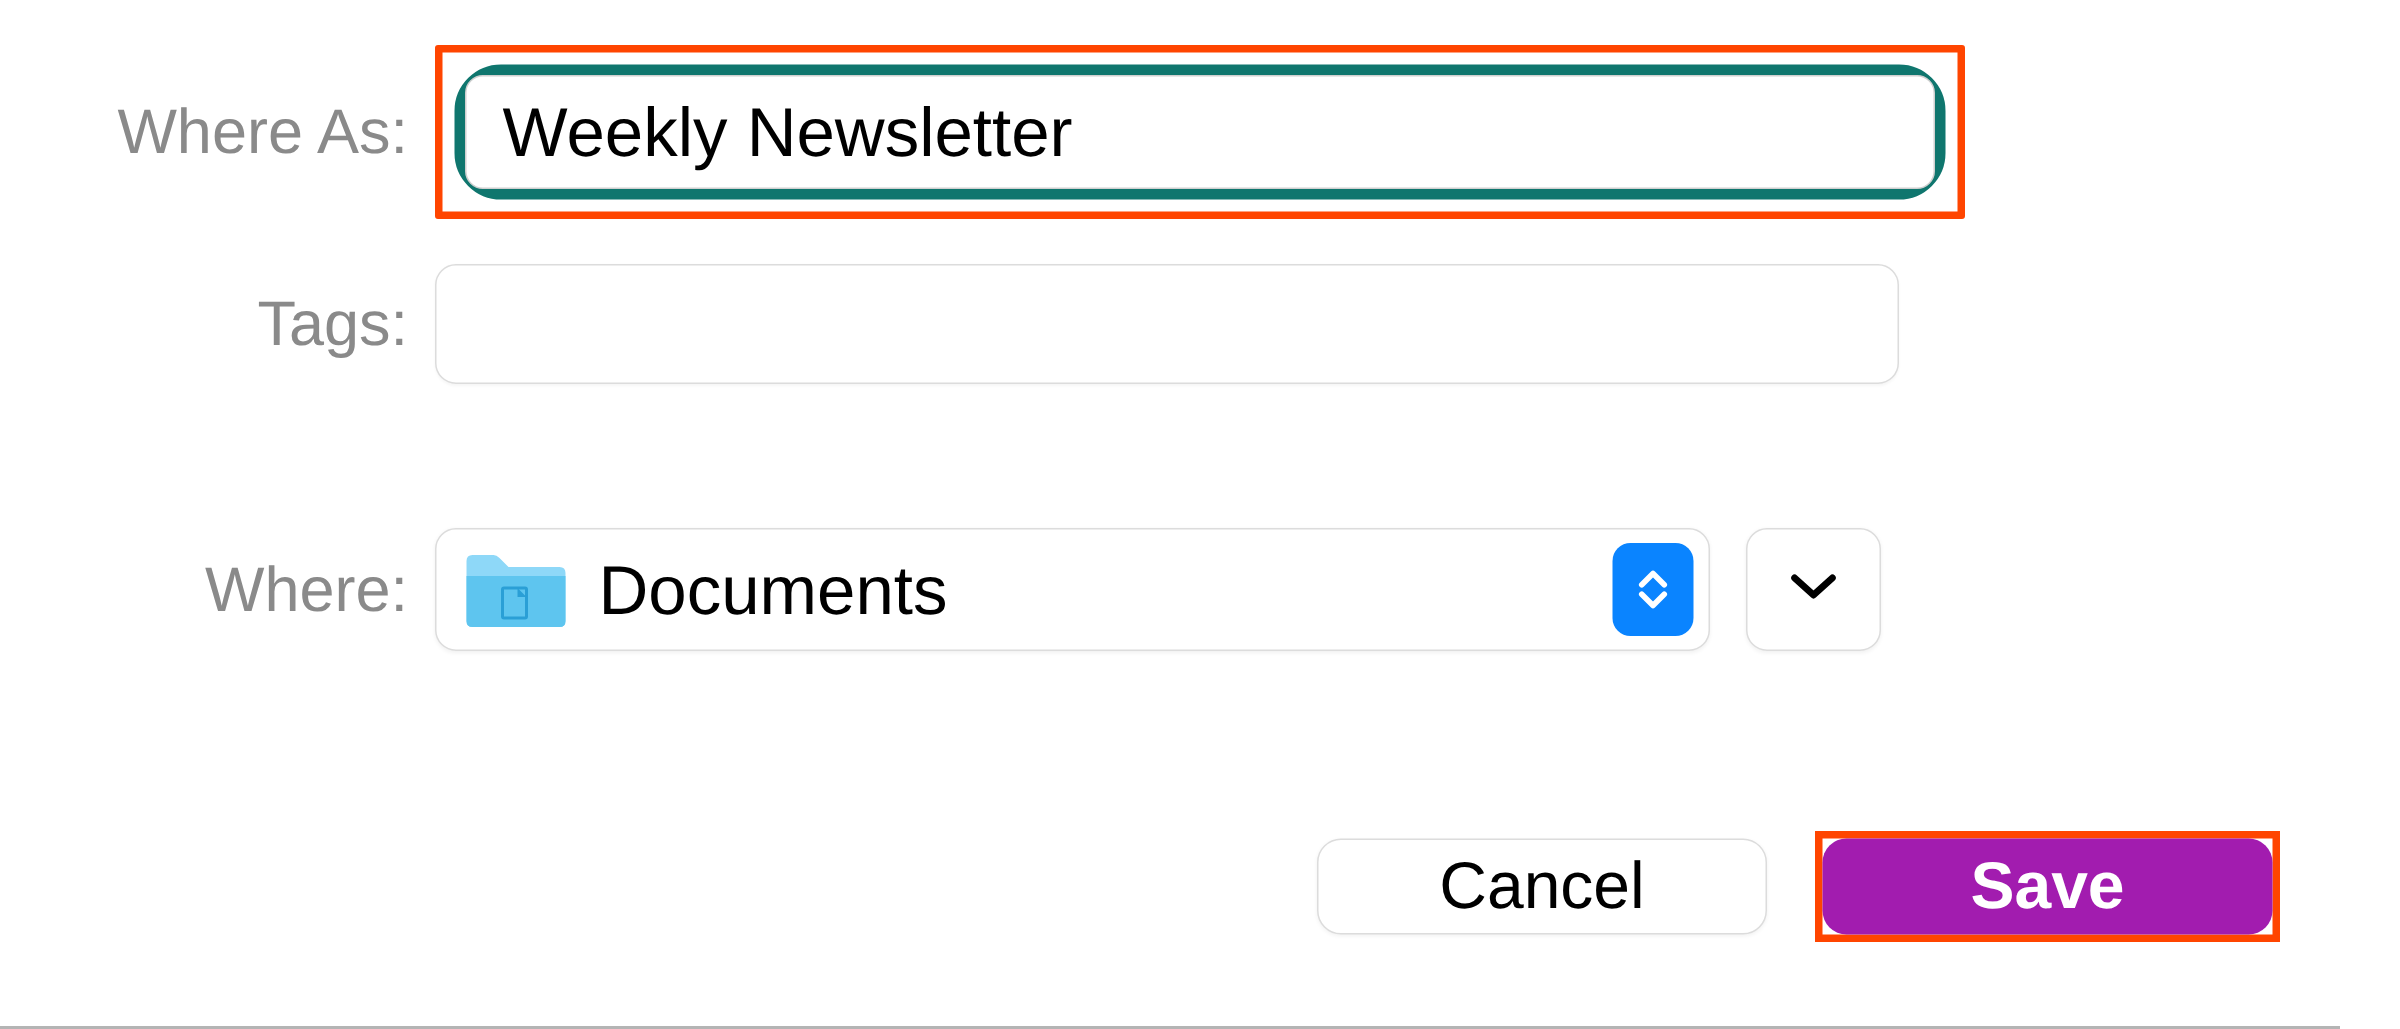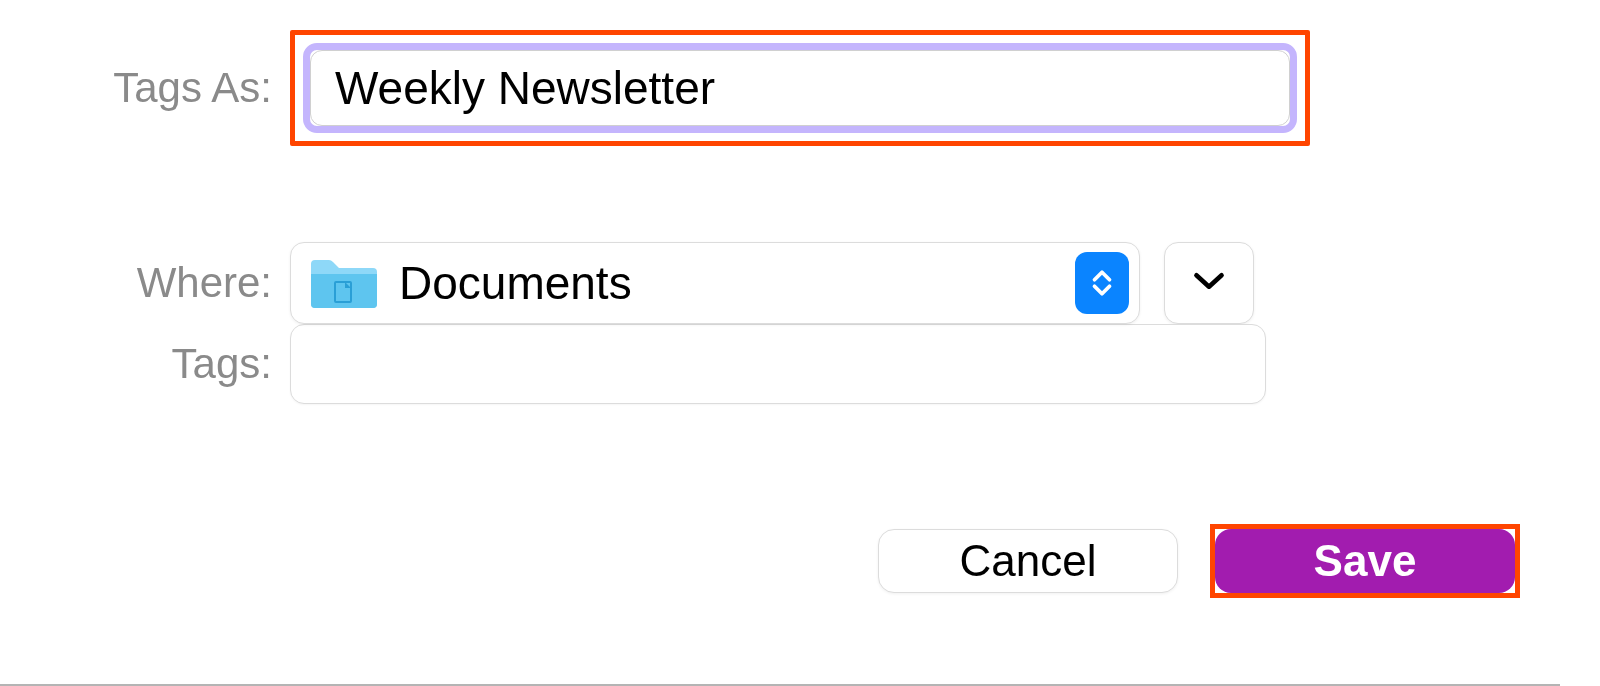--- a/index.html
+++ b/index.html
@@ -35,22 +35,22 @@
     }
     .highlight-box {
       border: 5px solid #ff4500;
       padding: 8px 8px 8px 8px;
       border-radius: 2px;
     }
     .saveas-wrapper {
       width: 1020px;
     }
     .focus-ring {
-      border: 7px solid #c4b5fd;
-      border-radius: 14px;
+      border: 7px solid #0f766e;
+      border-radius: 31px;
       padding: 0;
     }
     .text-input {
       width: 100%;
       height: 76px;
       border: 1px solid #d0d0d0;
       border-radius: 12px;
       font-size: 46px;
       padding: 0 24px;
       color: #000;
@@ -169,26 +169,31 @@
       height: 2px;
       background: #b4b4b4;
     }
   </style>
 </head>
 <body>
 
 <div class="dialog">
 
   <div class="row">
-    <div class="label">Tags As:</div>
+    <div class="label">Where As:</div>
     <div class="highlight-box saveas-wrapper">
       <div class="focus-ring">
         <input type="text" class="text-input" value="Weekly Newsletter" style="">
       </div>
     </div>
+  </div>
+
+  <div class="row">
+    <div class="label">Tags:</div>
+    <input type="text" class="tags-input" value="" style="">
   </div>
 
   <div class="row where-row">
     <div class="label">Where:</div>
     <div class="where-select">
       <span class="folder-icon">
         <svg viewBox="0 0 70 54" width="70" height="54">
           <path d="M 2 10 L 2 48 Q 2 52 6 52 L 64 52 Q 68 52 68 48 L 68 16 Q 68 12 64 12 L 30 12 L 24 6 Q 22 4 20 4 L 6 4 Q 2 4 2 8 Z" fill="#8ed8f8"></path>
           <path d="M 2 18 L 68 18 L 68 48 Q 68 52 64 52 L 6 52 Q 2 52 2 48 Z" fill="#5ec5ef"></path>
           <rect x="26" y="26" width="16" height="20" rx="1" fill="none" stroke="#2a9fd6" stroke-width="2"></rect>
@@ -205,25 +210,20 @@
     </div>
     <div class="expand-btn">
       <span>
         <svg viewBox="0 0 28 16" width="32" height="20">
           <path d="M 3 3 L 14 13 L 25 3" stroke="#000000" stroke-width="4" fill="none" stroke-linecap="round" stroke-linejoin="round"></path>
         </svg>
       </span>
     </div>
   </div>
 
-  <div class="row">
-    <div class="label">Tags:</div>
-    <input type="text" class="tags-input" value="" style="">
-  </div>
-
   <div class="footer-row">
     <button class="btn btn-cancel">Cancel</button>
     <span class="save-highlight">
       <button class="btn btn-save">Save</button>
     </span>
   </div>
 
 </div>
 
 <div class="bottom-line"></div>

